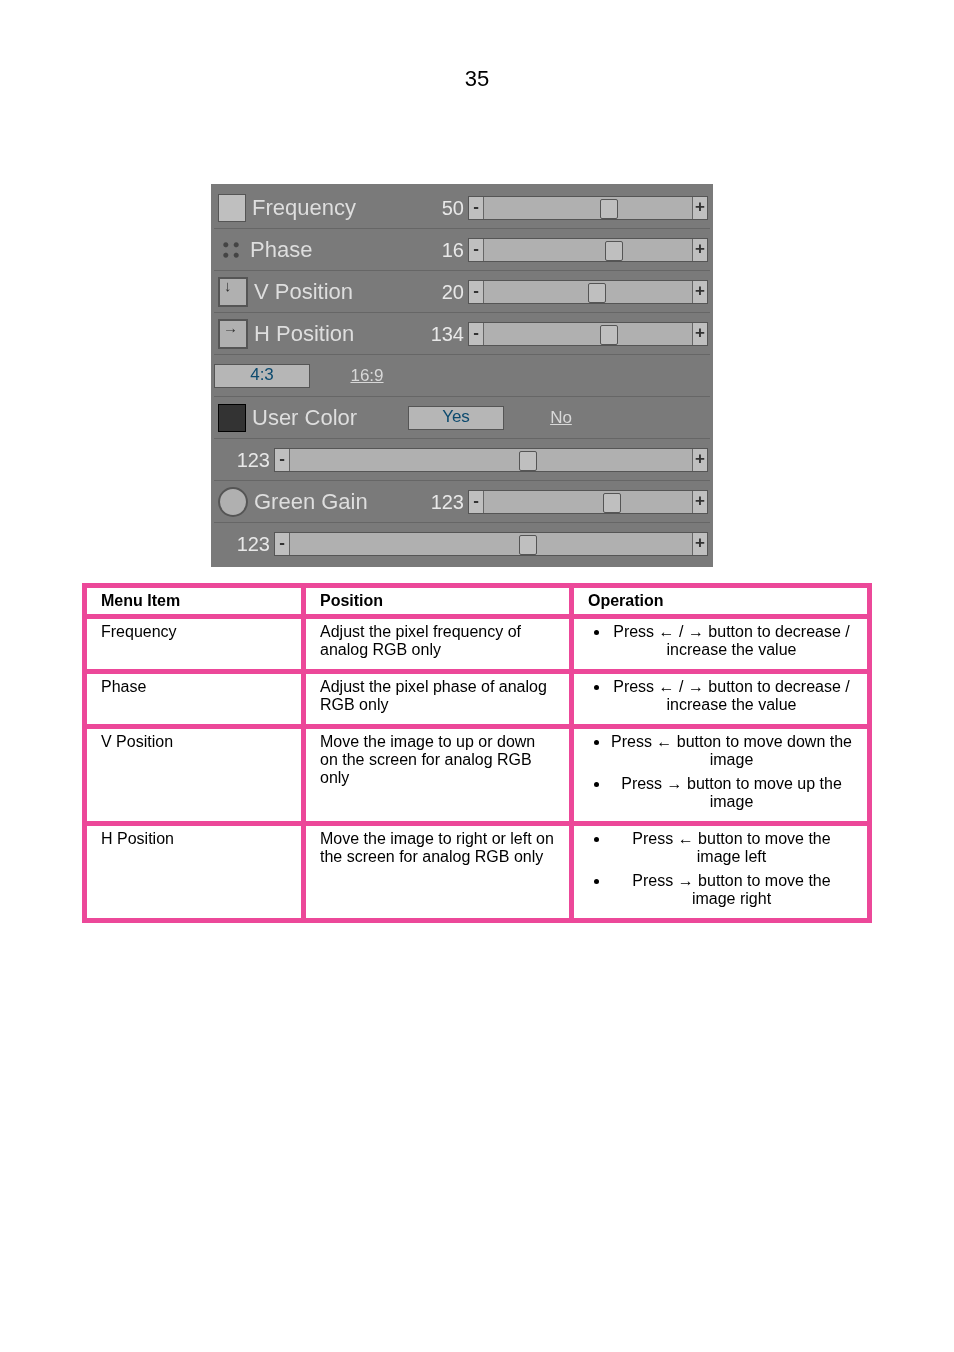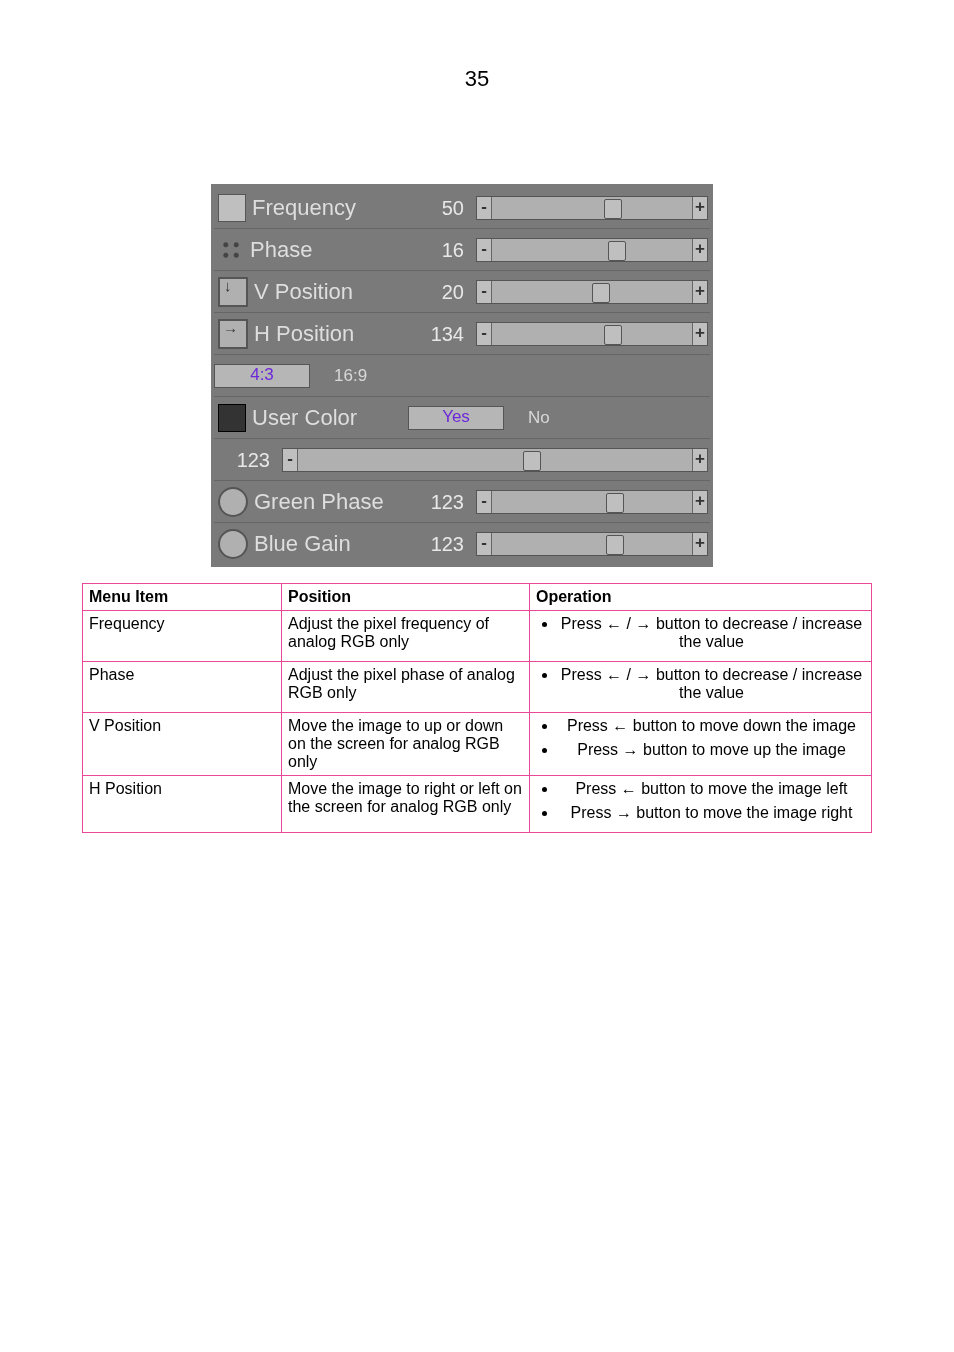--- a/index.html
+++ b/index.html
@@ -53,21 +53,21 @@
     padding-left: 4px;
   }
   .osd-icon {
     width: 26px;
     height: 26px;
     flex: 0 0 26px;
   }
   .osd-val {
     width: 56px;
     text-align: right;
-    padding-right: 12px;
+    padding-right: 4px;
     font-size: 20px;
     color: #e8e8e8;
   }
   .osd-slider {
     flex: 1;
     position: relative;
     height: 22px;
     margin-right: 2px;
     border: 1px solid #555;
     background: #b0b0b0;
@@ -108,28 +108,29 @@
     gap: 24px;
     align-items: center;
     font-size: 17px;
   }
   .osd-tbtn {
     height: 22px;
     line-height: 20px;
     padding: 0 14px;
     border: 1px solid #555;
     background: #b6b6b6;
-    color: #6d28d9;
+    color: #0c4a6e;
     text-align: center;
     min-width: 66px;
   }
   .osd-tplain {
     color: #d8d8d8;
     min-width: 66px;
-    text-align: left;
+    text-align: center;
+    text-decoration: underline;
   }
 
   
   .ic-freq  { background:#bfbfbf;border:1px solid #555; }
   .ic-phase { background:radial-gradient(circle at 30% 30%, #444 2px, transparent 3px),
                          radial-gradient(circle at 70% 30%, #444 2px, transparent 3px),
                          radial-gradient(circle at 30% 70%, #444 2px, transparent 3px),
                          radial-gradient(circle at 70% 70%, #444 2px, transparent 3px);
               border:0; }
   .ic-vert  { border:2px solid #555; position:relative; background:#b0b0b0; }
@@ -144,23 +145,23 @@
   
   .tbl {
     position: absolute;
     top: 583px;
     left: 82px;
     width: 790px;
     border-collapse: collapse;
     font-size: 16px;
   }
   .tbl th, .tbl td {
-    border: 1px solid #ec4899;
+    border: 5px solid #ec4899;
     vertical-align: top;
-    padding: 4px 6px;
+    padding: 4px 14px;
     font-weight: normal;
   }
   .tbl th {
     text-align: left;
     font-weight: bold;
     background: #fff;
   }
   .col-a { width: 186px; }
   .col-b { width: 235px; }
   .col-c { }
@@ -252,36 +253,32 @@
           <span class="minus">-</span>
           <div class="track">
             <div class="thumb" style="left:57%"></div>
           </div>
           <span class="plus">+</span>
         </div>
       </div>
       <div class="osd-row">
         <div class="osd-label">
           <span class="osd-icon ic-rgba"></span>
-          <span>Green Phase</span>
+          <span>Green Gain</span>
         </div>
         <div class="osd-val">123</div>
         <div class="osd-slider">
           <span class="minus">-</span>
           <div class="track">
             <div class="thumb" style="left:57%"></div>
           </div>
           <span class="plus">+</span>
         </div>
       </div>
       <div class="osd-row">
-        <div class="osd-label">
-          <span class="osd-icon ic-rgba"></span>
-          <span>Blue Gain</span>
-        </div>
         <div class="osd-val">123</div>
         <div class="osd-slider">
           <span class="minus">-</span>
           <div class="track">
             <div class="thumb" style="left:57%"></div>
           </div>
           <span class="plus">+</span>
         </div>
       </div>
     </div>

